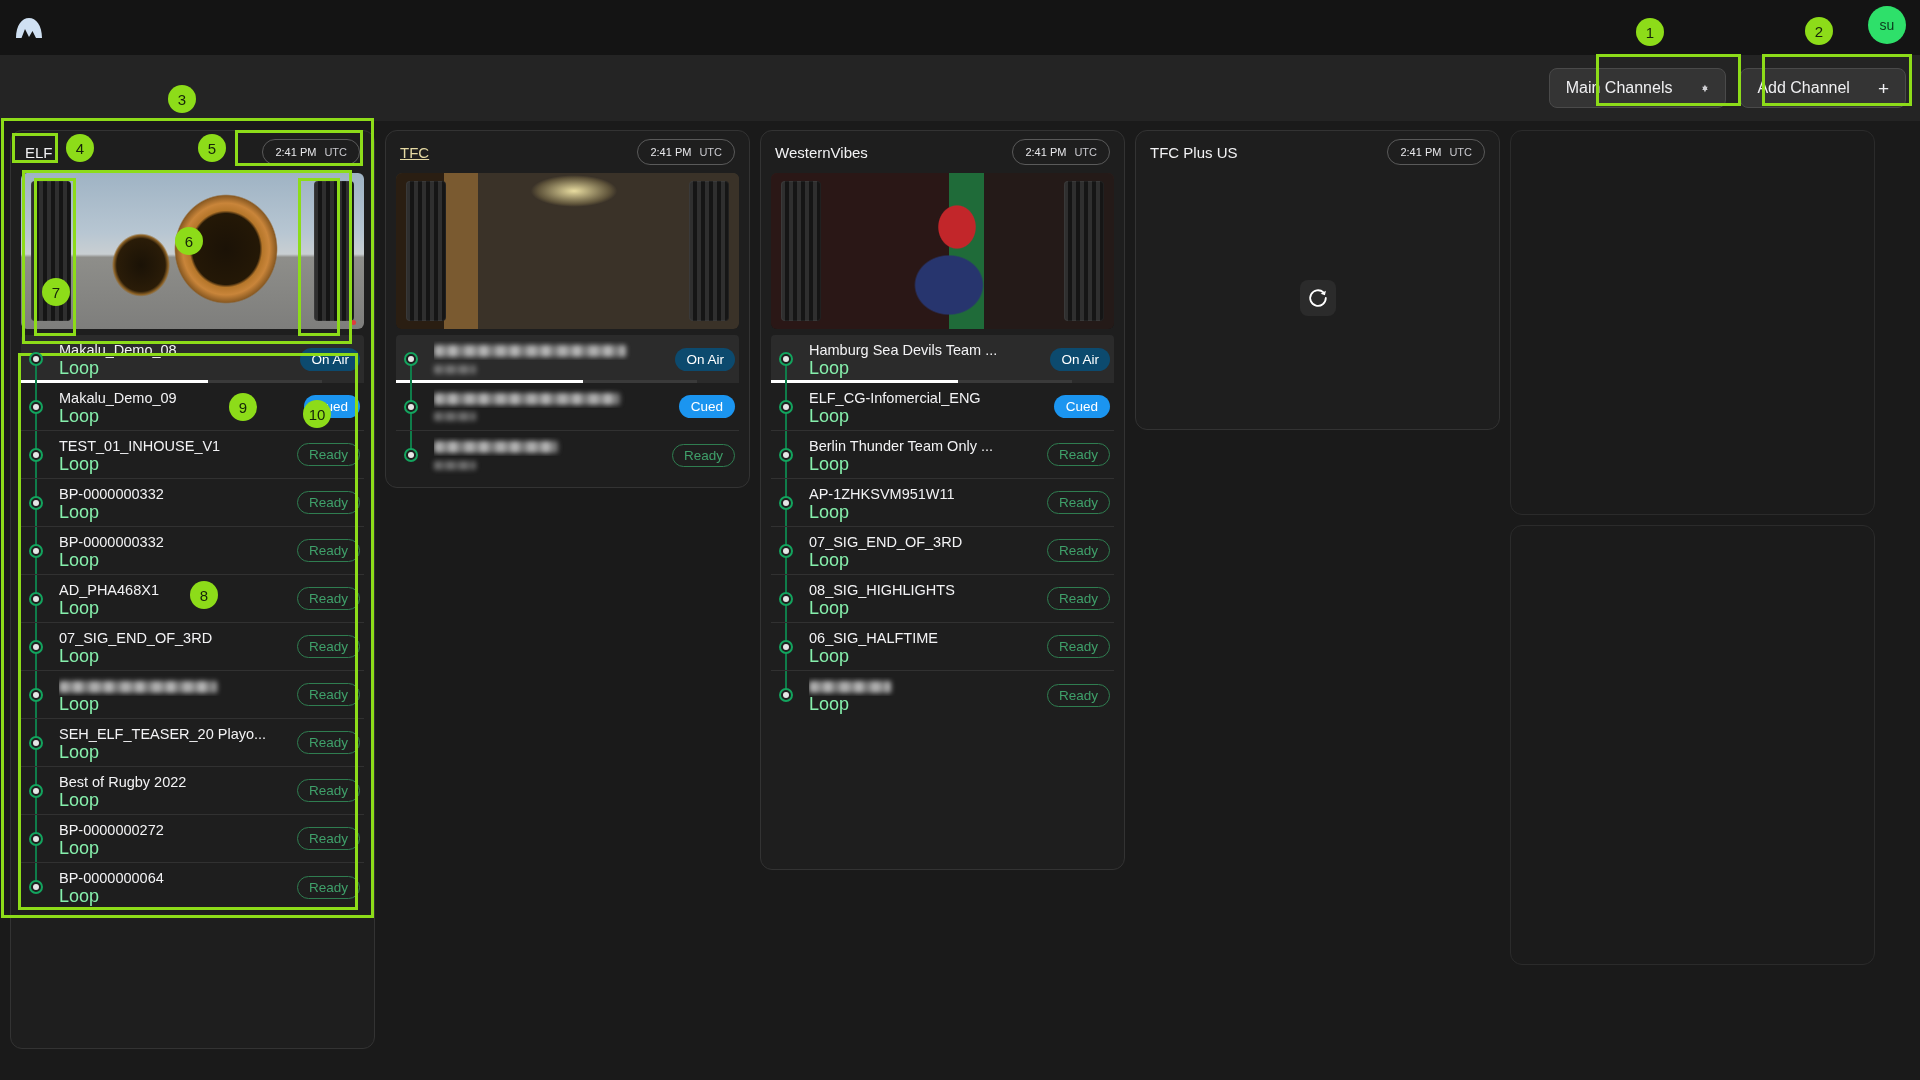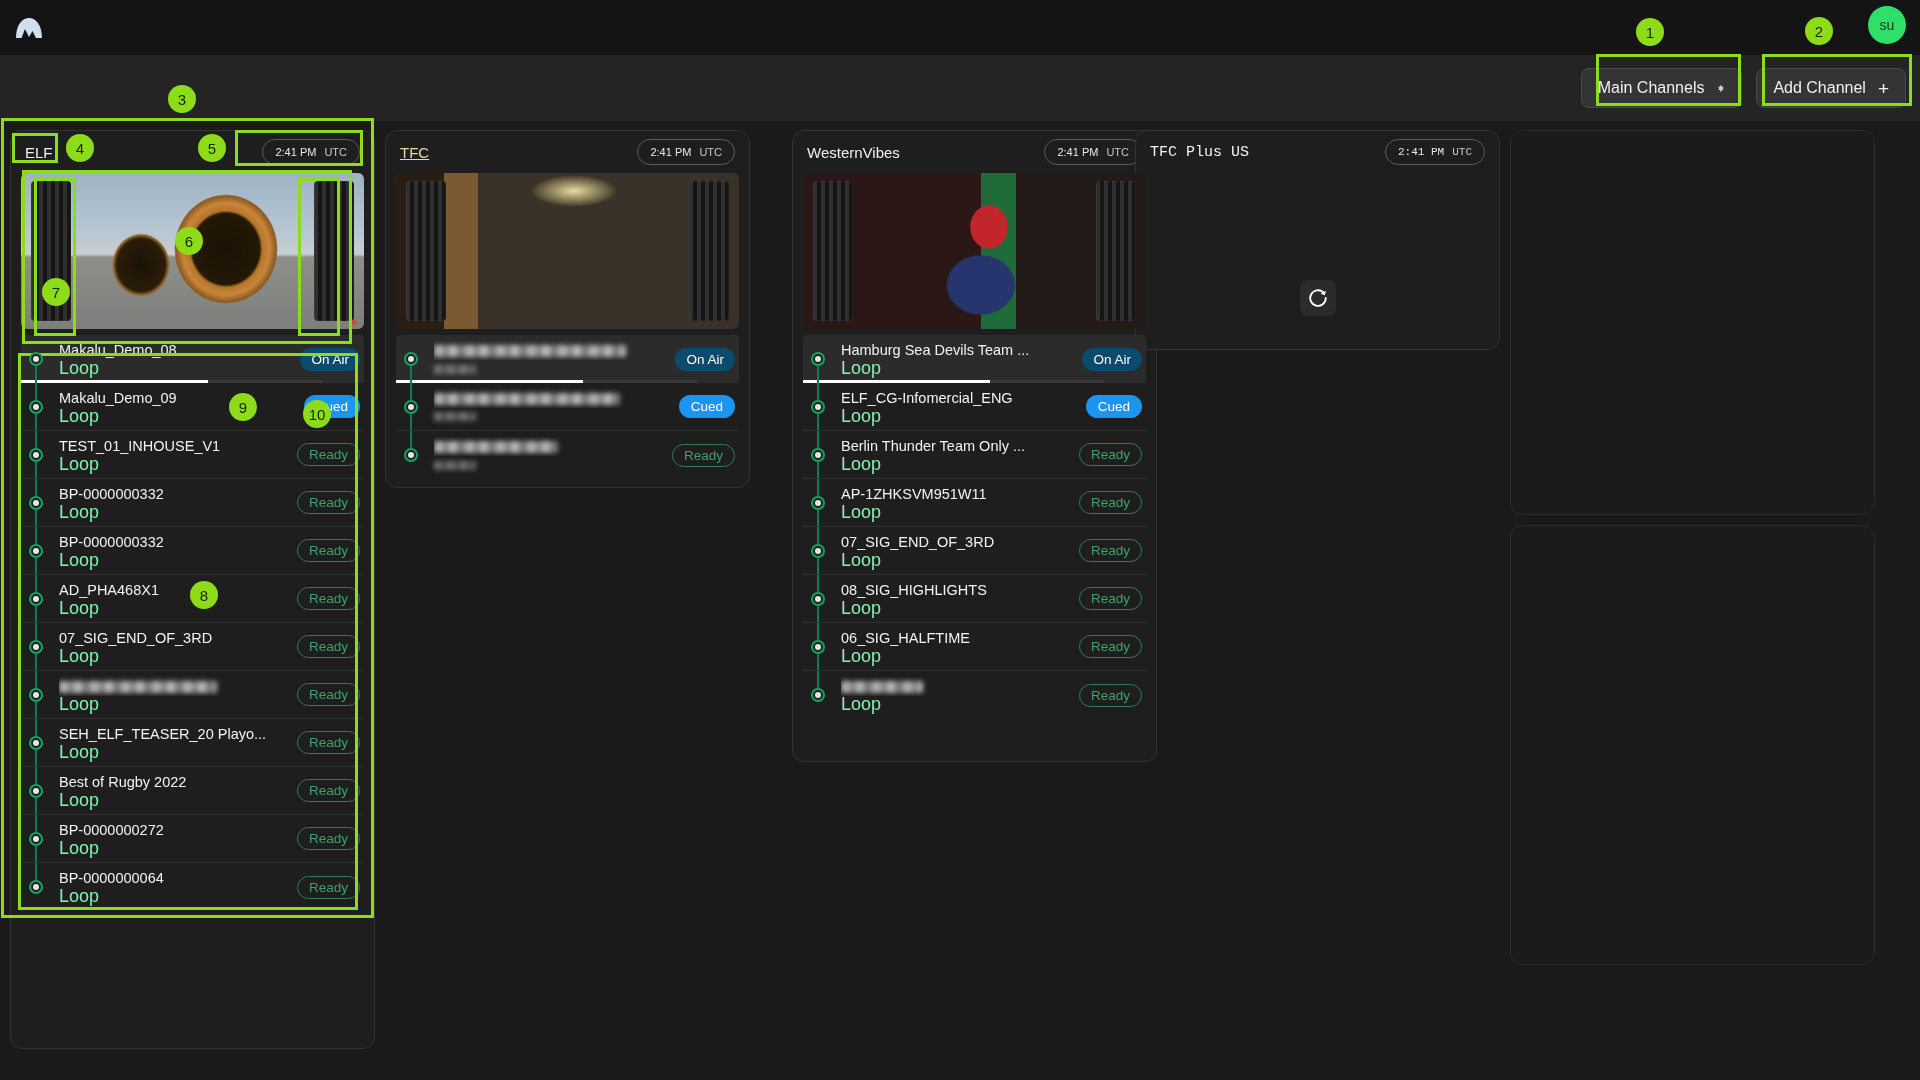--- a/index.html
+++ b/index.html
@@ -46,21 +46,21 @@
     position: absolute; top: 55px; left: 0;
     width: 1920px; height: 66px;
     background: #242424;
     display: flex; align-items: center; justify-content: flex-end;
     padding-right: 14px; gap: 14px;
   }
   .pill-btn {
     background: #343434; border: 1px solid #4a4a4a; border-radius: 8px;
     color: #f0f0f2; font-size: 16px;
     height: 40px; padding: 0 16px;
-    display: flex; align-items: center; gap: 12px; cursor: pointer;
+    display: flex; align-items: center; gap: 28px; cursor: pointer;
   }
   .stepper { display: flex; flex-direction: column; gap: 2px; line-height: 0; }
   .stepper span { font-size: 9px; color: #cfcfd3; }
 
   
   .hl { position: absolute; border: 3px solid #8ddc19; pointer-events: none; }
   .bub {
     position: absolute; width: 28px; height: 28px; border-radius: 50%;
     background: #8ddc19; color: #16240a;
     font-size: 15px; display: flex; align-items: center; justify-content: center;
@@ -448,21 +448,21 @@
               <div class="pl-name"><span class="redact" style="width: 124px;"></span></div>
               <div class="pl-sub"><span class="redact sub" style="width: 42px;"></span></div>
             </div>
             <div class="badge ready">Ready</div>
           </div>
         </div>
     </div>
   </div>
 
   <div class="col">
-    <div class="card" style="height:632px;margin-left:32px;">
+    <div class="card" style="height:740px;">
       <div class="card-head">
         <div class="card-title">WesternVibes</div>
         <div class="clock">
           <span>2:41 PM</span>
           <span class="utc">UTC</span>
         </div>
       </div>
       <div class="thumb">
         <div class="img wv"></div>
         <div class="dimmer"></div>
@@ -559,21 +559,21 @@
               <div class="pl-name"><span class="redact" style="width: 82px;"></span></div>
               <div class="pl-sub">Loop</div>
             </div>
             <div class="badge ready">Ready</div>
           </div>
         </div>
     </div>
   </div>
 
   <div class="col">
-    <div class="card" style="height:220px;font-family:Liberation Mono, monospace;">
+    <div class="card" style="height:300px;">
       <div class="card-head">
         <div class="card-title">TFC Plus US</div>
         <div class="clock">
           <span>2:41 PM</span>
           <span class="utc">UTC</span>
         </div>
       </div>
       <div class="spin-body">
         <div class="spin-box">
           <svg width="22" height="22" viewBox="0 0 24 24" fill="none" stroke="#ffffff" stroke-width="2" stroke-linecap="round">

